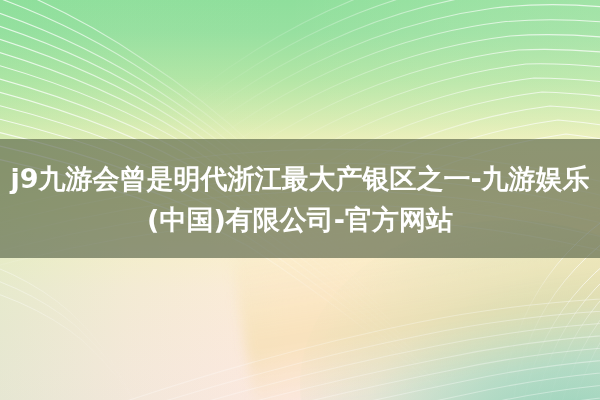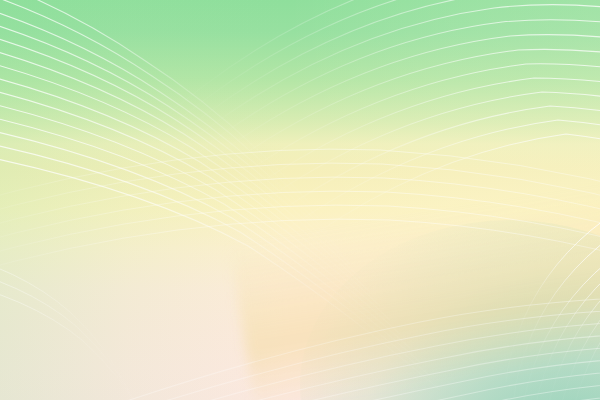--- a/index.html
+++ b/index.html
@@ -242,14 +242,17 @@
       </g>
 
       <g fill="none" stroke="url(#fadeTL)" stroke-width="1" opacity="0.55">
         <path d="M -60 250 Q 20 268 70 312 Q 112 350 132 400"></path>
         <path d="M -60 264 Q 24 282 76 326 Q 118 364 140 412"></path>
         <path d="M -60 278 Q 28 296 82 340 Q 124 378 148 424"></path>
       </g>
     </svg>
   </div>
 
+  <div class="text-band">
+    <h1 class="band-title">j9九游会曾是明代浙江最大产银区之一-九游娱乐(中国)有限公司-官方网站</h1>
+  </div>
 
 </div>
 
 </body></html>

